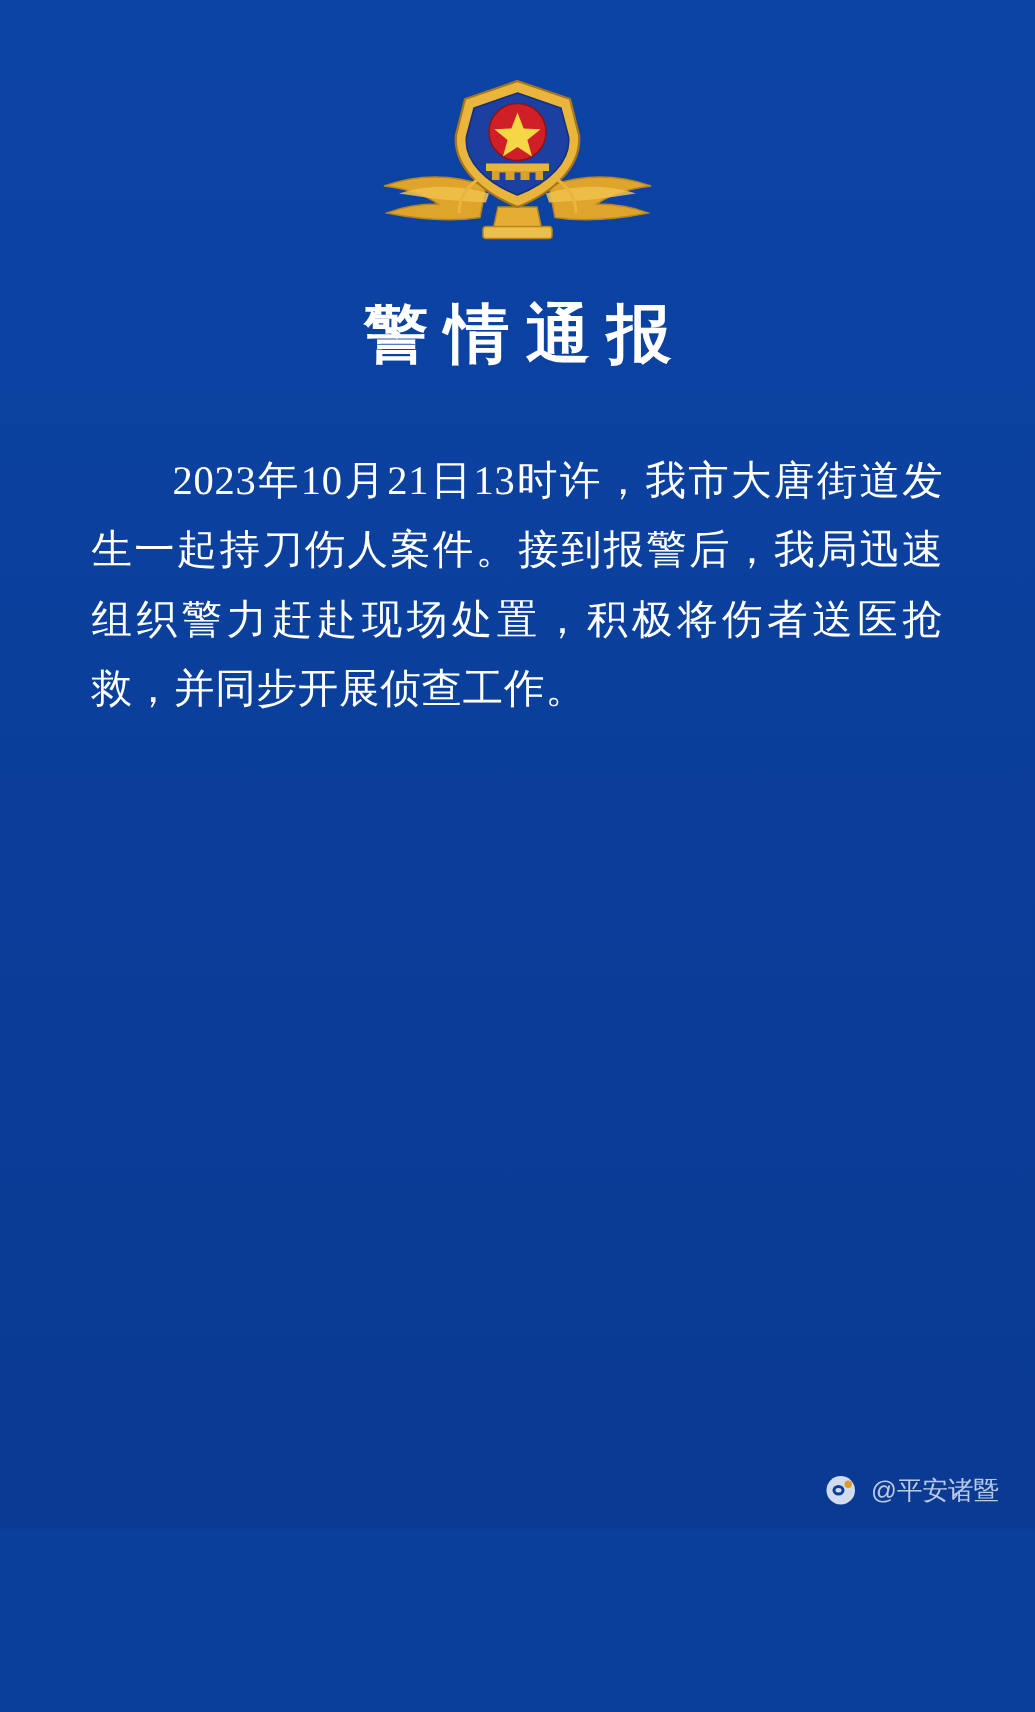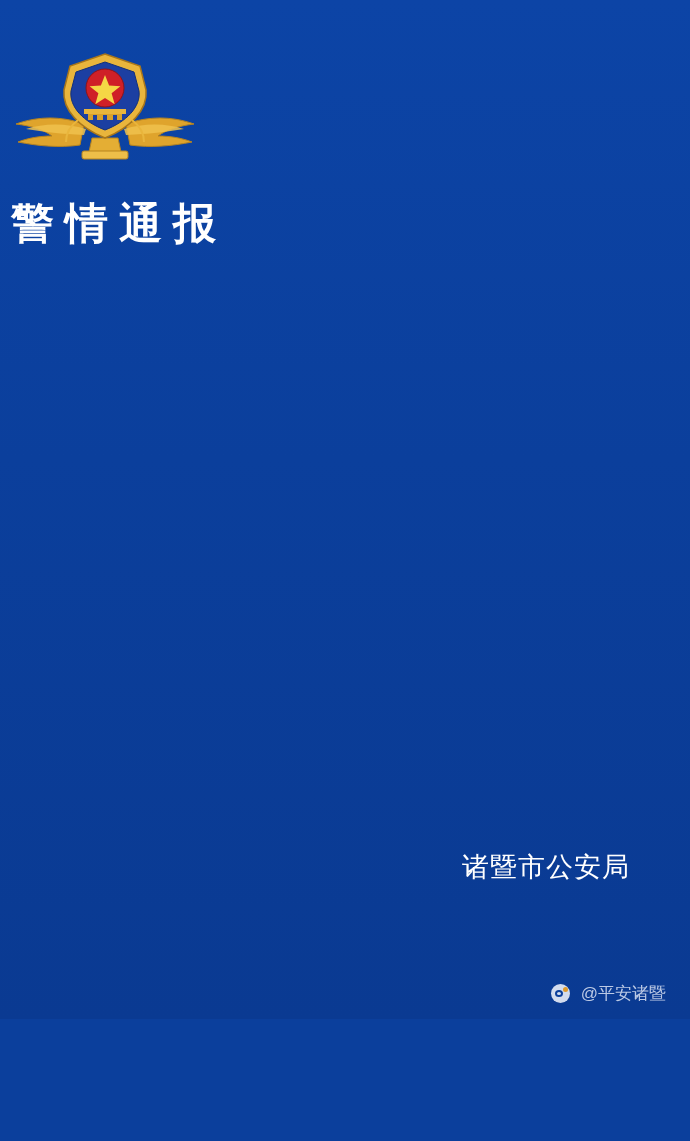--- a/index.html
+++ b/index.html
@@ -14,21 +14,21 @@
     overflow: hidden;
   }
   .poster {
     position: relative;
     width: 690px;
     height: 1019px;
     background: linear-gradient(180deg, #0c44a6 0%, #0b3f9c 45%, #0a3a92 100%);
     box-sizing: border-box;
     display: flex;
     flex-direction: column;
-    align-items: flex-start;
+    align-items: center;
   }
 
   
   .emblem-wrap {
     margin-top: 46px;
     width: 210px;
     height: 118px;
     position: relative;
   }
   .emblem-wrap svg { display: block; }
@@ -152,24 +152,24 @@
       <g stroke="#e9b53c" stroke-width="2" fill="none">
         <path d="M78 74 C70 80 66 88 66 96"></path>
         <path d="M132 74 C140 80 144 88 144 96"></path>
       </g>
     </svg>
   </div>
 
   <div class="title">警情通报</div>
 
   <div class="body-text">
+    <p>2023年10月21日13时许，我市大唐街道发生一起持刀伤人案件。接到报警后，我局迅速组织警力赶赴现场处置，积极将伤者送医抢救，并同步开展侦查工作。</p>
   </div>
 
   <div class="signature">
-    <div>诸暨市公安局</div>
   </div>
 
   <div class="watermark">
     <span class="weibo-icon"></span>
     <span>@平安诸暨</span>
   </div>
 
 </div>
 
 </body></html>

